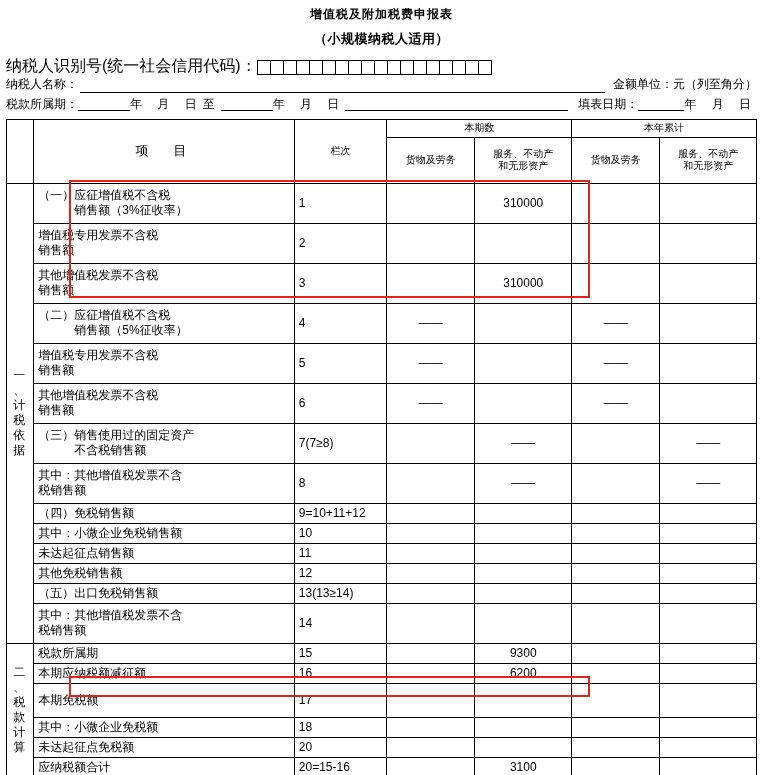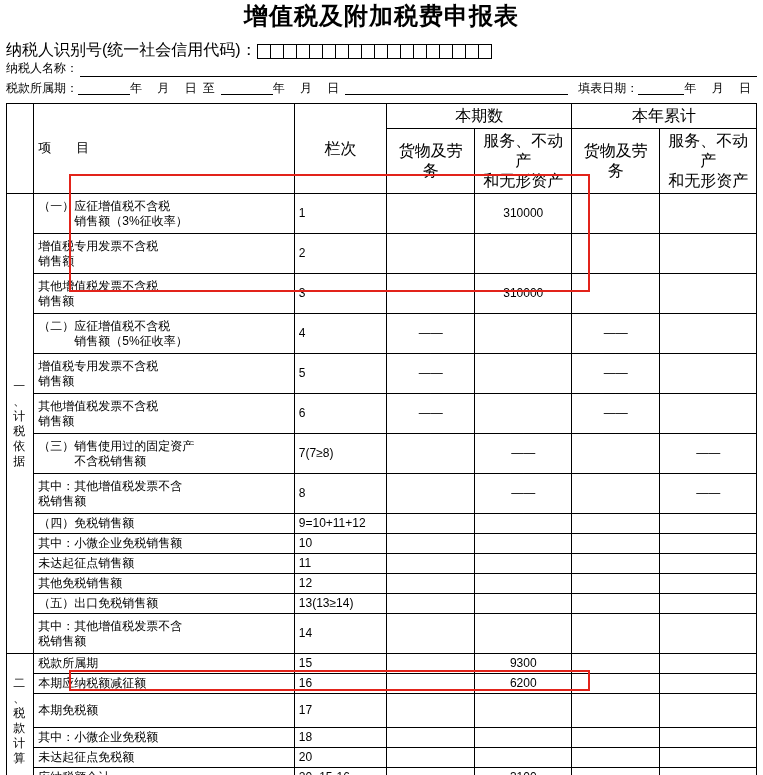--- a/index.html
+++ b/index.html
@@ -16,23 +16,24 @@
   }
   .page {
     position: relative;
     width: 763px;
     height: 775px;
     box-sizing: border-box;
     padding: 0 6px;
   }
   .doc-title {
     text-align: center;
-    font-size: 24px;
+    font-size: 12px;
     font-weight: bold;
     letter-spacing: 1px;
+    margin-top: 6px;
     font-family: "DejaVu Sans", sans-serif;
   }
   .doc-subtitle {
     text-align: center;
     font-size: 13px;
     font-weight: bold;
     margin-top: 7px;
     letter-spacing: 0.5px;
   }
   .hdr-line {
@@ -113,24 +114,24 @@
 
   .side-cell {
     font-size: 12px;
     letter-spacing: 2px;
     text-align: center;
     line-height: 1.35;
     padding: 0;
   }
   .hdr-cell {
     text-align: center;
-    font-size: 16px;
+    font-size: 10px;
   }
   .item-title {
-    text-align: left;
+    text-align: center;
     font-size: 13px;
     letter-spacing: 6px;
   }
   .ind0 { padding-left: 4px; }
   .ind1 { padding-left: 22px; }
   .ind2 { padding-left: 40px; margin-left: 28px; }
   .rowno { font-size: 12px; padding-left: 4px; }
   .val { text-align: center; font-size: 12px; }
   .dash { text-align: center; font-size: 12px; letter-spacing: 0px; }
 
@@ -143,28 +144,30 @@
   }
   #redbox1 { left: 69px; top: 174px; width: 521px; height: 118px; }
   #redbox2 { left: 69px; top: 670px; width: 521px; height: 21px; }
 </style>
 </head>
 <body>
 
 <div class="page">
 
   <div class="doc-title">增值税及附加税费申报表</div>
+  <div class="doc-subtitle">（小规模纳税人适用）</div>
 
   <div class="hdr-line">
     <span class="lbl">纳税人识别号(统一社会信用代码)：</span><span class="boxes" id="idboxes"><span></span><span></span><span></span><span></span><span></span><span></span><span></span><span></span><span></span><span></span><span></span><span></span><span></span><span></span><span></span><span></span><span></span><span></span></span>
   </div>
 
   <div class="hdr-row">
     <span class="lbl">纳税人名称：</span>
     <span class="underline-grow"></span>
+    <span class="right-note">金额单位：元（列至角分）</span>
   </div>
 
   <div class="period-row">
     <span class="lbl">税款所属期：</span>
     <span class="dline" style="width:52px;"></span>
     <span class="ymd">年 月 日至</span>
     <span class="dline" style="width:52px;"></span>
     <span class="ymd">年 月 日</span>
     <span class="dline" style="flex:1;"></span>
     <span class="lbl" style="padding-left:10px;">填表日期：</span>

